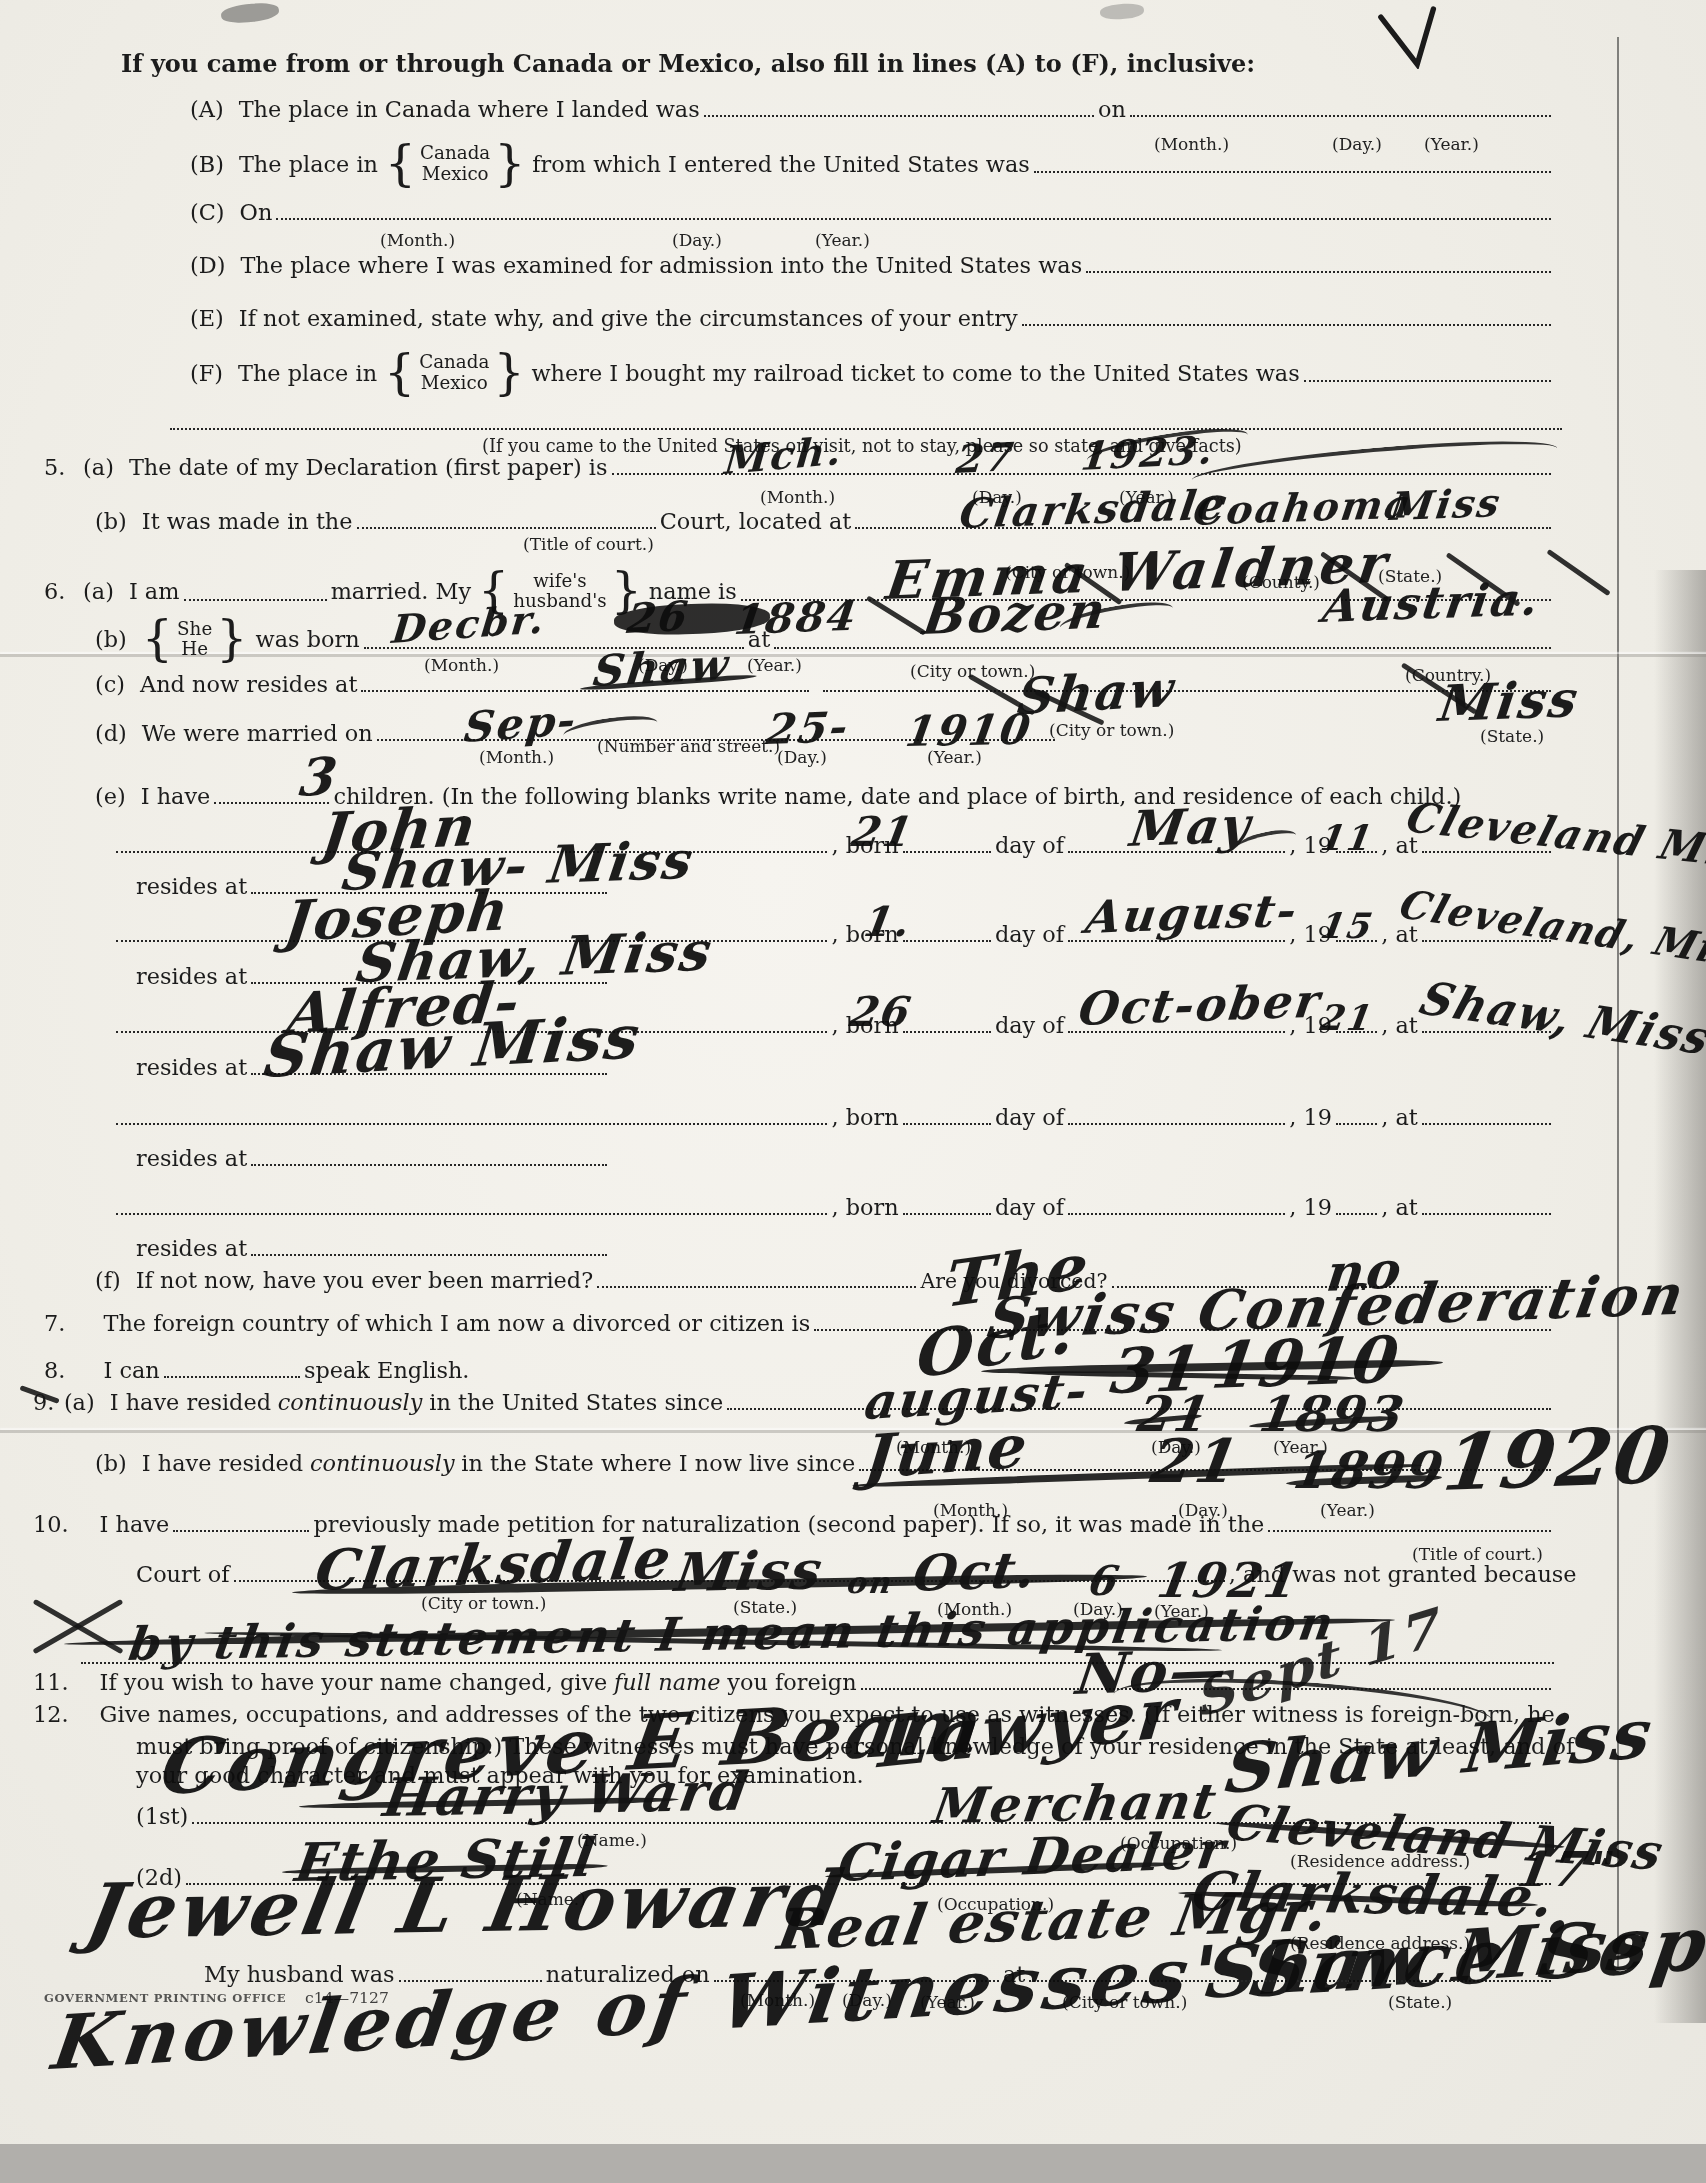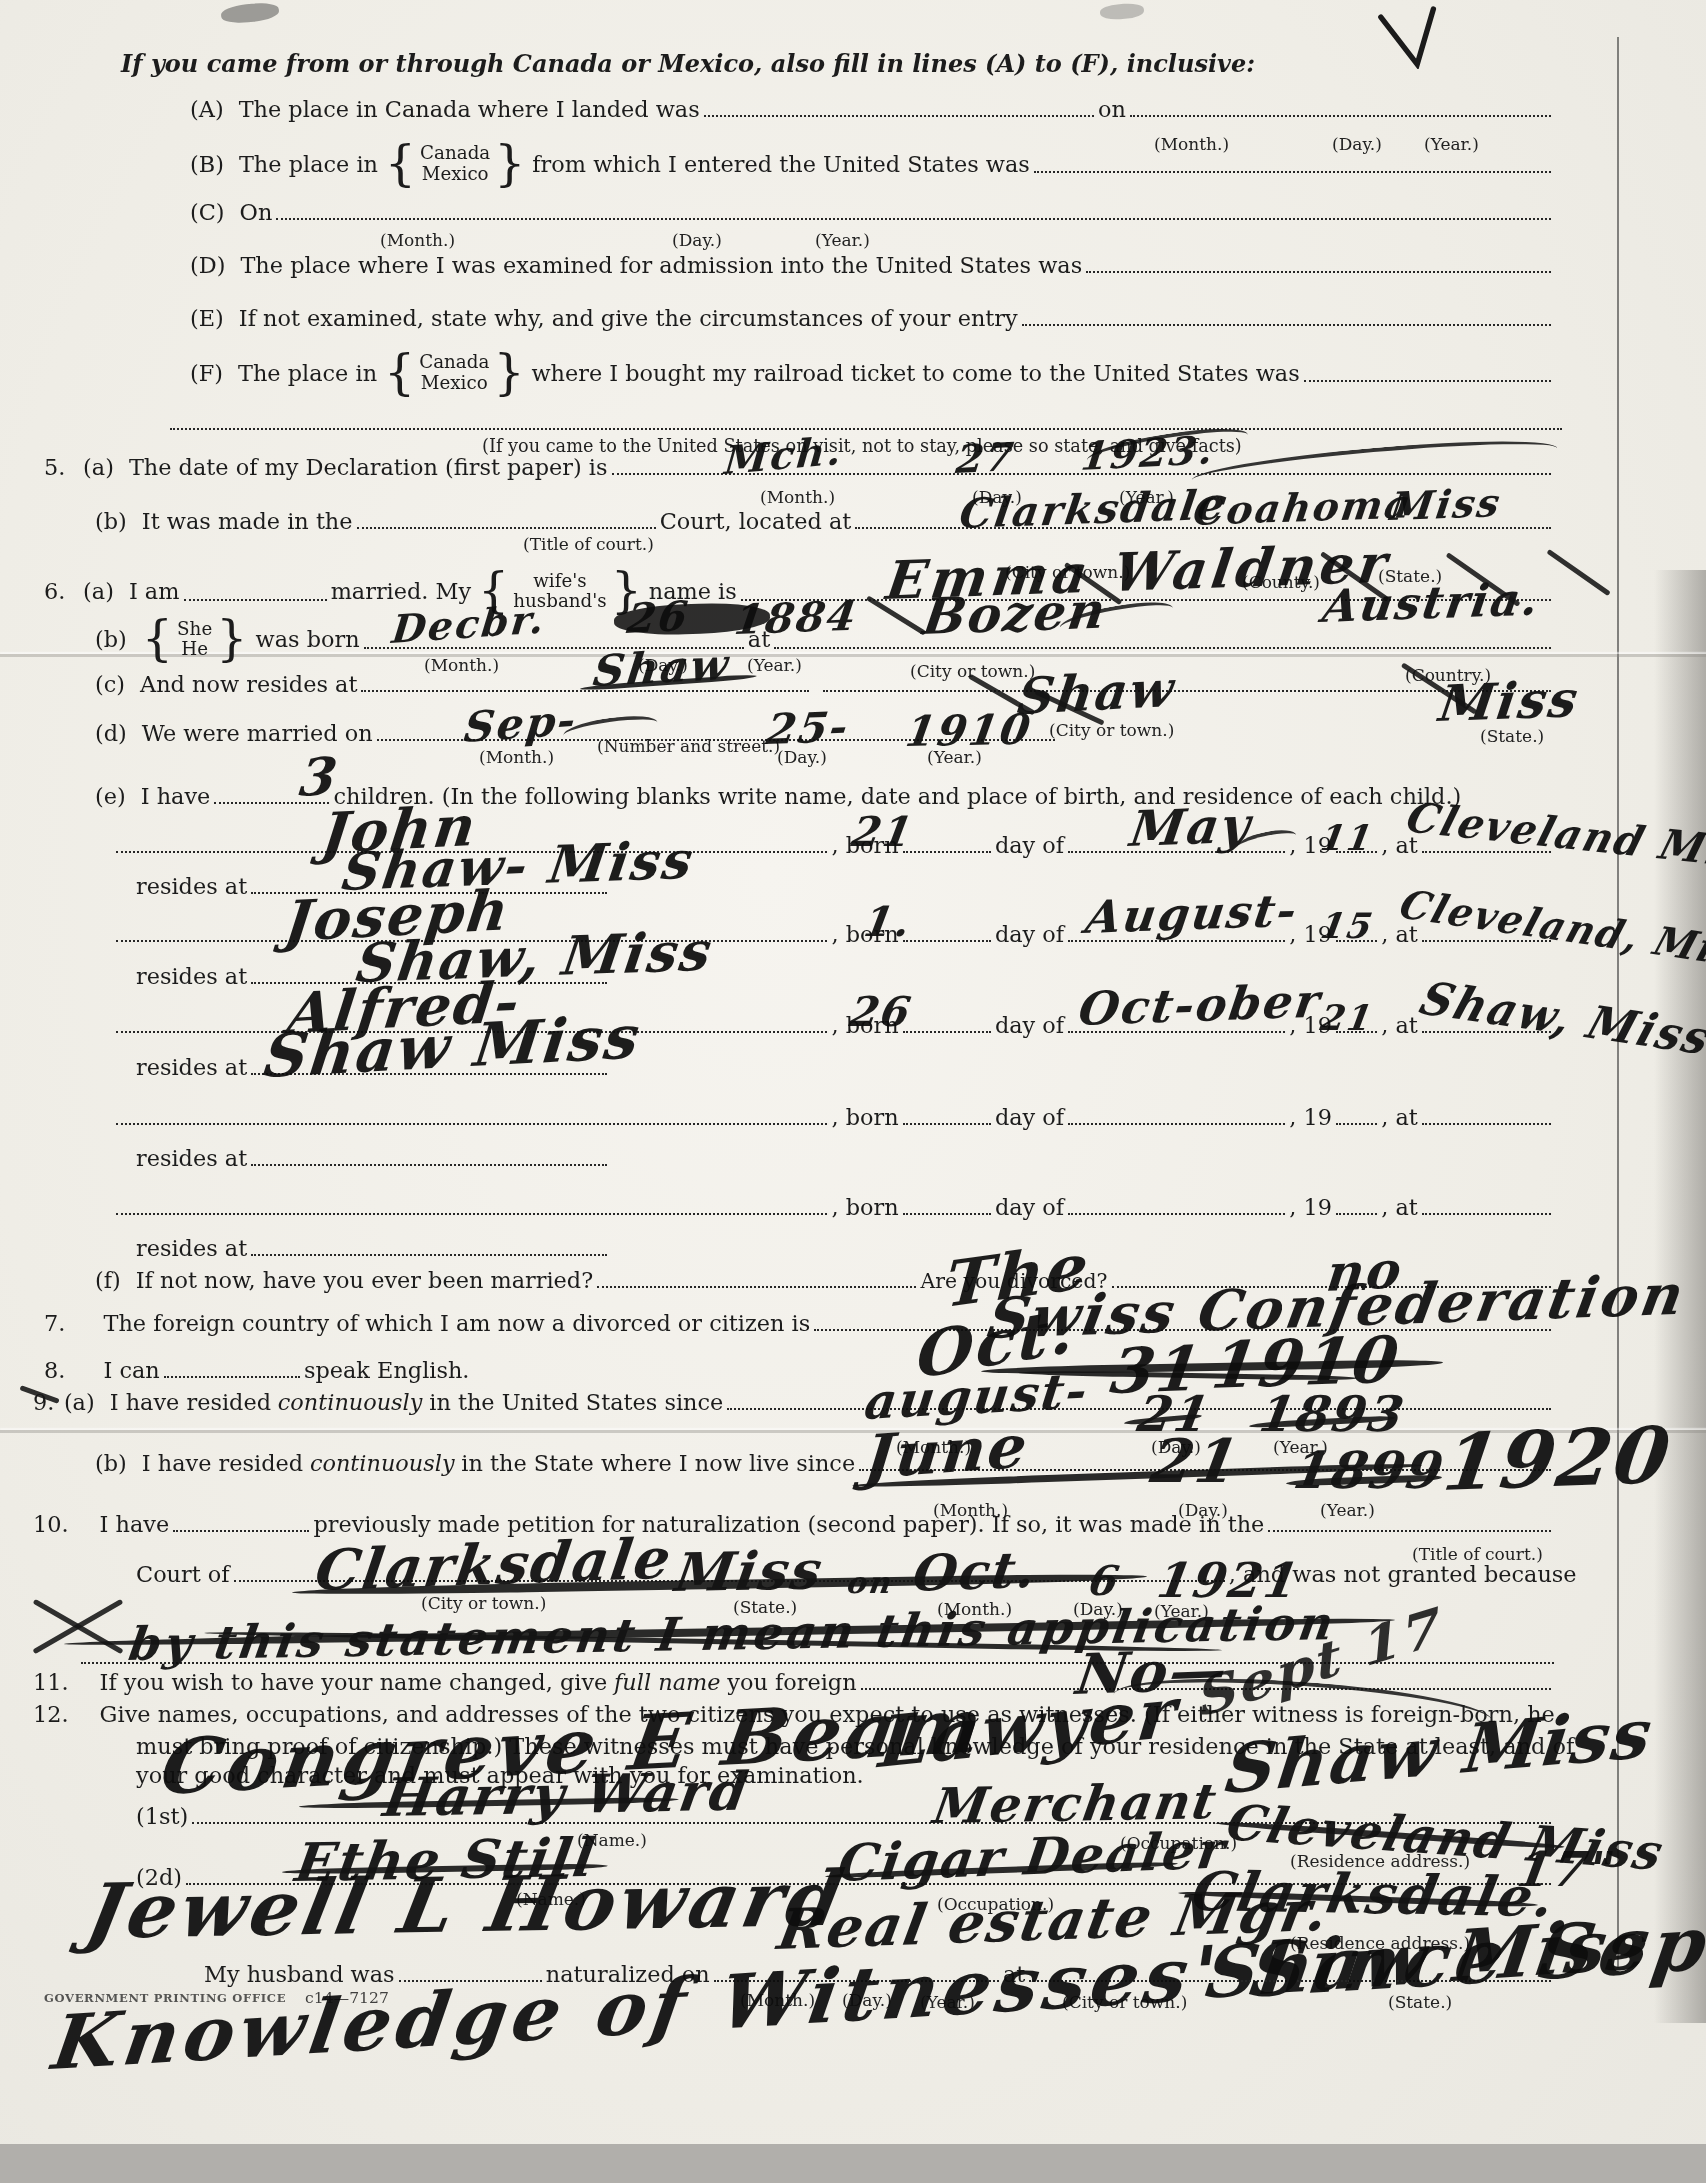--- a/index.html
+++ b/index.html
@@ -6,21 +6,21 @@
   #page{position:relative;width:1707px;height:2183px;background:#f2f0ea;overflow:hidden;
         background-image:radial-gradient(ellipse at 45% 40%, #f6f4ef 0%, #efede6 60%, #e9e7e0 100%);
         font-family:"DejaVu Serif","Liberation Serif",serif;color:#1c1c1c;}
   .row{position:absolute;display:flex;align-items:baseline;white-space:nowrap;font-size:22.4px;}
   .rowc{align-items:center;}
   .p{font-family:"DejaVu Serif","Liberation Serif",serif;}
   .num{margin-right:17.7px;}
   .id{margin-right:15px;}
   .dots{border-bottom:2px dotted #262626;height:0;align-self:flex-end;margin:0 4.1px 4.8px 4.1px;}
   .rowc .dots{align-self:center;transform:translateY(11px);}
-  .bi{font-weight:700;font-style:italic;text-align:center;}
+  .bi{font-weight:700;text-align:center;}
   .it{font-style:italic;}
   .lbl{position:absolute;font-size:17px;color:#222;white-space:nowrap;}
   .brace{font-weight:400;line-height:.85;}
   .bcol{display:inline-flex;flex-direction:column;text-align:center;font-size:18.3px;line-height:1.1;margin:0 4.1px;}
   .hw{position:absolute;font-family:"DejaVu Serif","Liberation Serif",serif;font-style:italic;font-weight:700;
       color:#0d0d0d;white-space:nowrap;line-height:1;letter-spacing:2px;opacity:.93;transform-origin:left bottom;}
   .strike{position:absolute;background:#141414;border-radius:60% 40% 50% 60% / 100% 80% 100% 80%;opacity:.9;}
   .blot{position:absolute;background:#0a0a0a;border-radius:45%;}
   .tick{position:absolute;background:#151515;border-radius:3.4px;height:5.4px;opacity:.88;}
   .arc{position:absolute;border-top:4.1px solid #141414;border-radius:50%;opacity:.85;}

